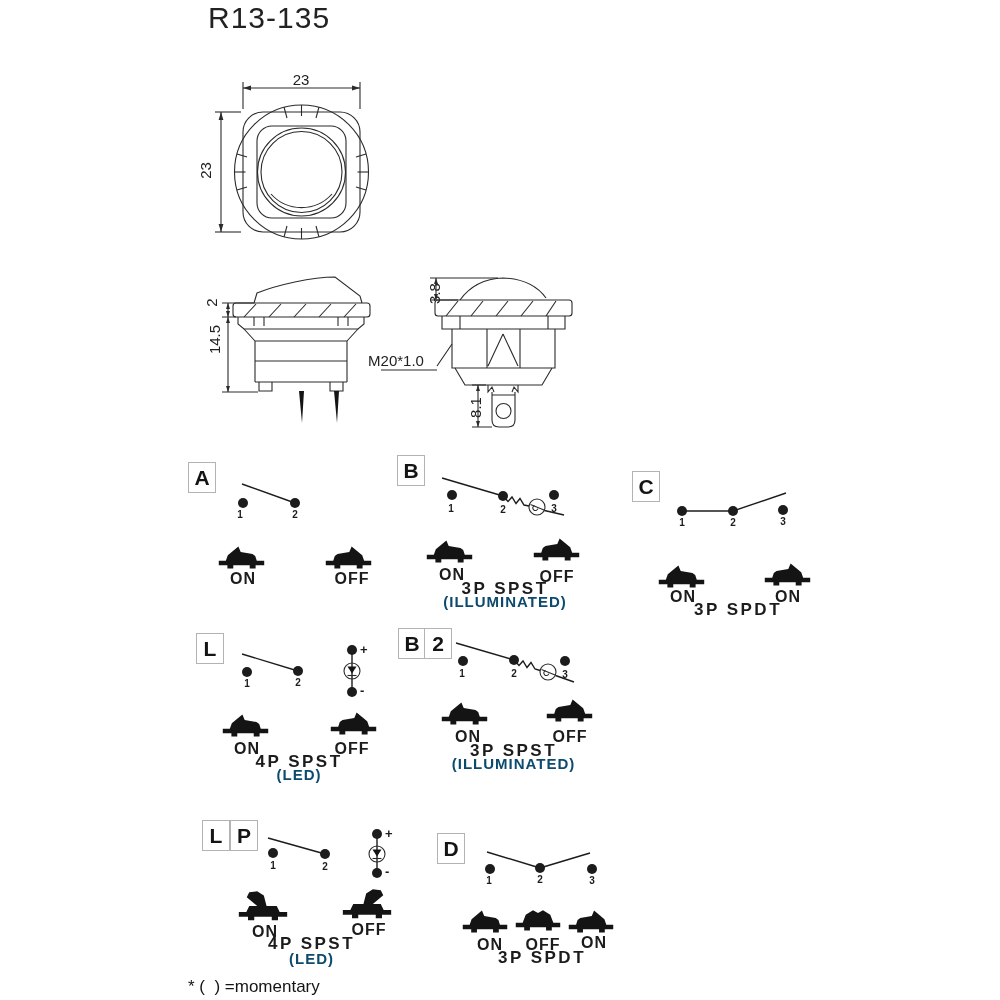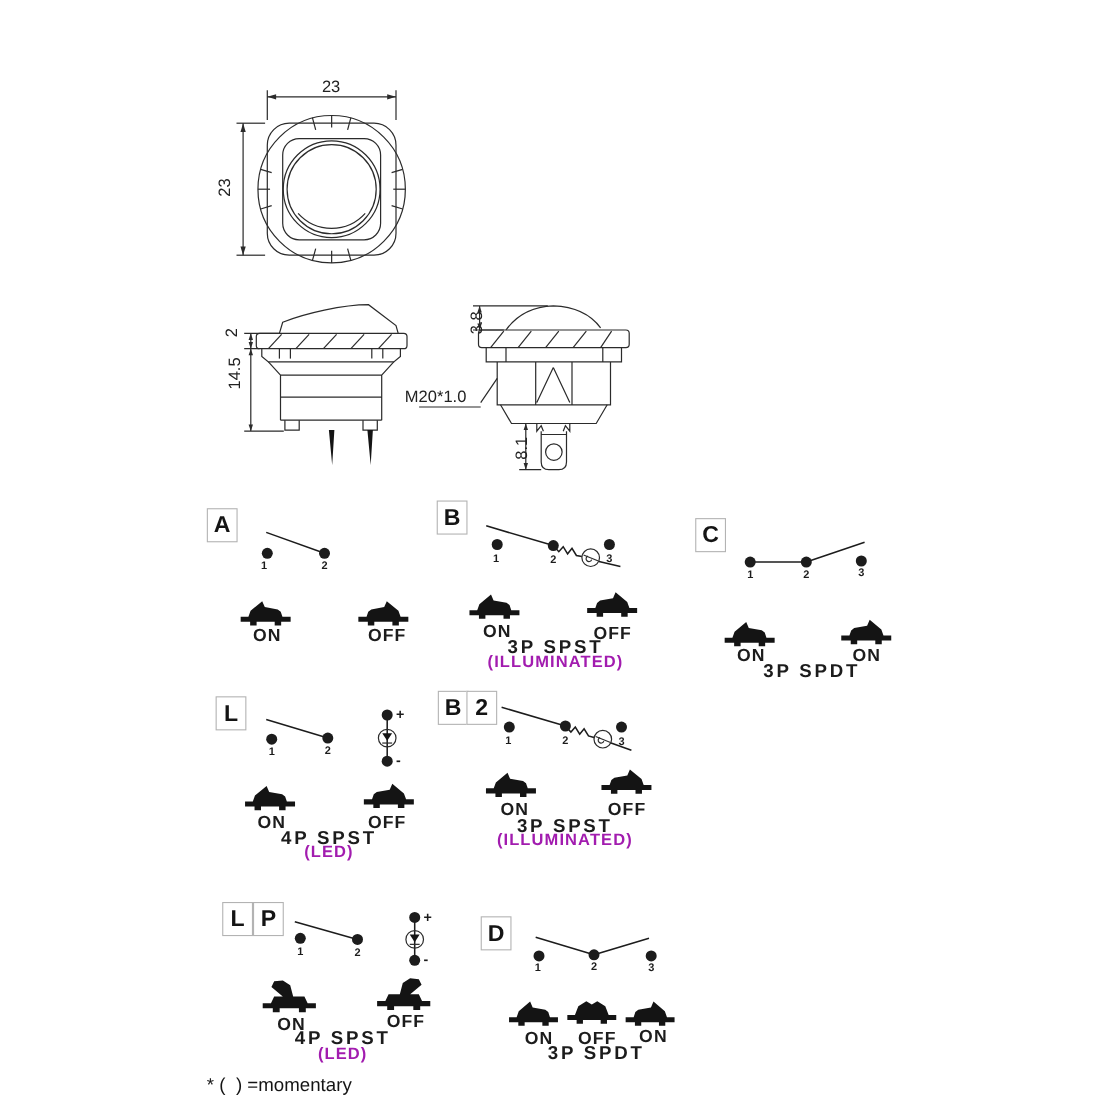--- a/index.html
+++ b/index.html
@@ -15,36 +15,37 @@
   .dim{position:absolute;font-size:15px;text-align:center;color:#222;}
   .vdim{transform:rotate(-90deg);}
   .letterbox{position:absolute;width:26px;height:29px;border:1px solid #b3b3b3;background:#fff;
              display:flex;align-items:center;justify-content:center;
              font-size:21px;font-weight:700;color:#141414;}
   .panel{position:absolute;}
   .tnum{position:absolute;width:12px;text-align:center;font-size:10px;font-weight:700;}
   .sign{position:absolute;font-size:13px;font-weight:700;}
   .pos{position:absolute;text-align:center;font-size:16px;font-weight:700;letter-spacing:1px;}
   .type{position:absolute;text-align:center;font-size:17px;font-weight:700;letter-spacing:2.5px;}
-  .note{position:absolute;text-align:center;font-size:15px;font-weight:700;letter-spacing:1px;color:#a21caf;}
+  .note{position:absolute;text-align:center;font-size:15px;font-weight:700;letter-spacing:1px;color:#0c4a6e;}
   .foot{position:absolute;font-size:17px;white-space:pre;color:#141414;}
 </style>
 </head>
 <body>
 
 <div class="page">
 
   <svg width="0" height="0" style="position:absolute">
     <defs>
       <path id="rkon-p" class="glyph" d="M1,20 H59 V25.5 H1 Z M10,20 L12.5,13.5 L26,3 L29,9.5 L44,12 L47.5,14.5 L49.5,20 Z M12,25.5 h7.5 v4 h-7.5 Z M40.5,25.5 h7.5 v4 h-7.5 Z"></path>
       <path id="rkc-p" class="glyph" d="M1,20 H59 V25.5 H1 Z M10,20 L14,10.5 L23.5,5 L30,8.5 L36.5,5 L46,10.5 L50,20 Z M12,25.5 h7.5 v4 h-7.5 Z M40.5,25.5 h7.5 v4 h-7.5 Z"></path>
       <path id="pdl-p" class="glyph" d="M1,25.5 H59 V31 H1 Z M10,25.5 L13.5,18.5 H46.5 L50,25.5 Z M25.5,20.5 L10.5,8.5 L13.5,2.5 L23,1.5 L31,6.5 L34.5,19.5 Z M12,31 h7.5 v4 h-7.5 Z M40.5,31 h7.5 v4 h-7.5 Z"></path>
     </defs>
   </svg>
 
+  <div class="title" style="left:208px;top:1px">R13-135</div>
 
   <svg style="left:205px;top:78px" width="200" height="185">
 
     <line class="thin" x1="38" y1="4" x2="38" y2="31"></line>
     <line class="thin" x1="155" y1="4" x2="155" y2="31"></line>
     <line class="thin" x1="38" y1="10" x2="155" y2="10"></line>
     <polygon class="arr" points="38,10 46,7.6 46,12.4"></polygon>
     <polygon class="arr" points="155,10 147,7.6 147,12.4"></polygon>
     <line class="thin" x1="10" y1="34" x2="36" y2="34"></line>
     <line class="thin" x1="10" y1="154" x2="36" y2="154"></line>

